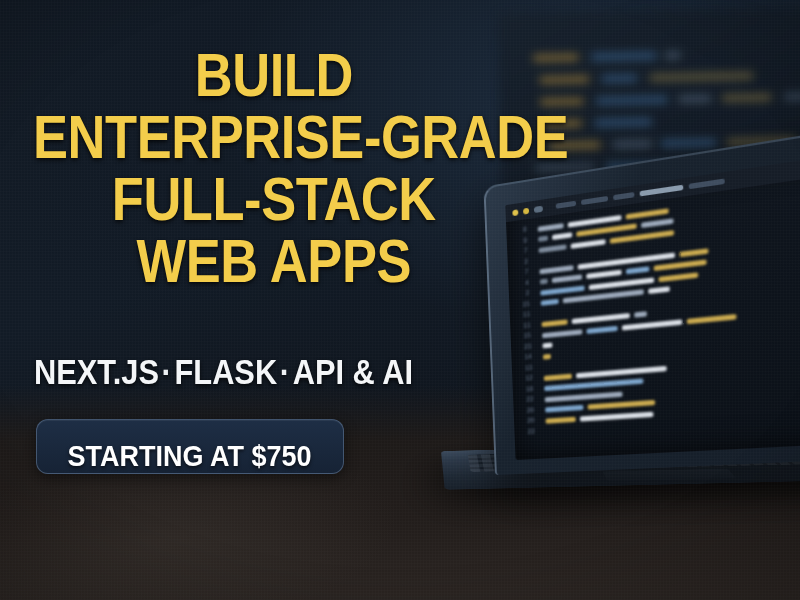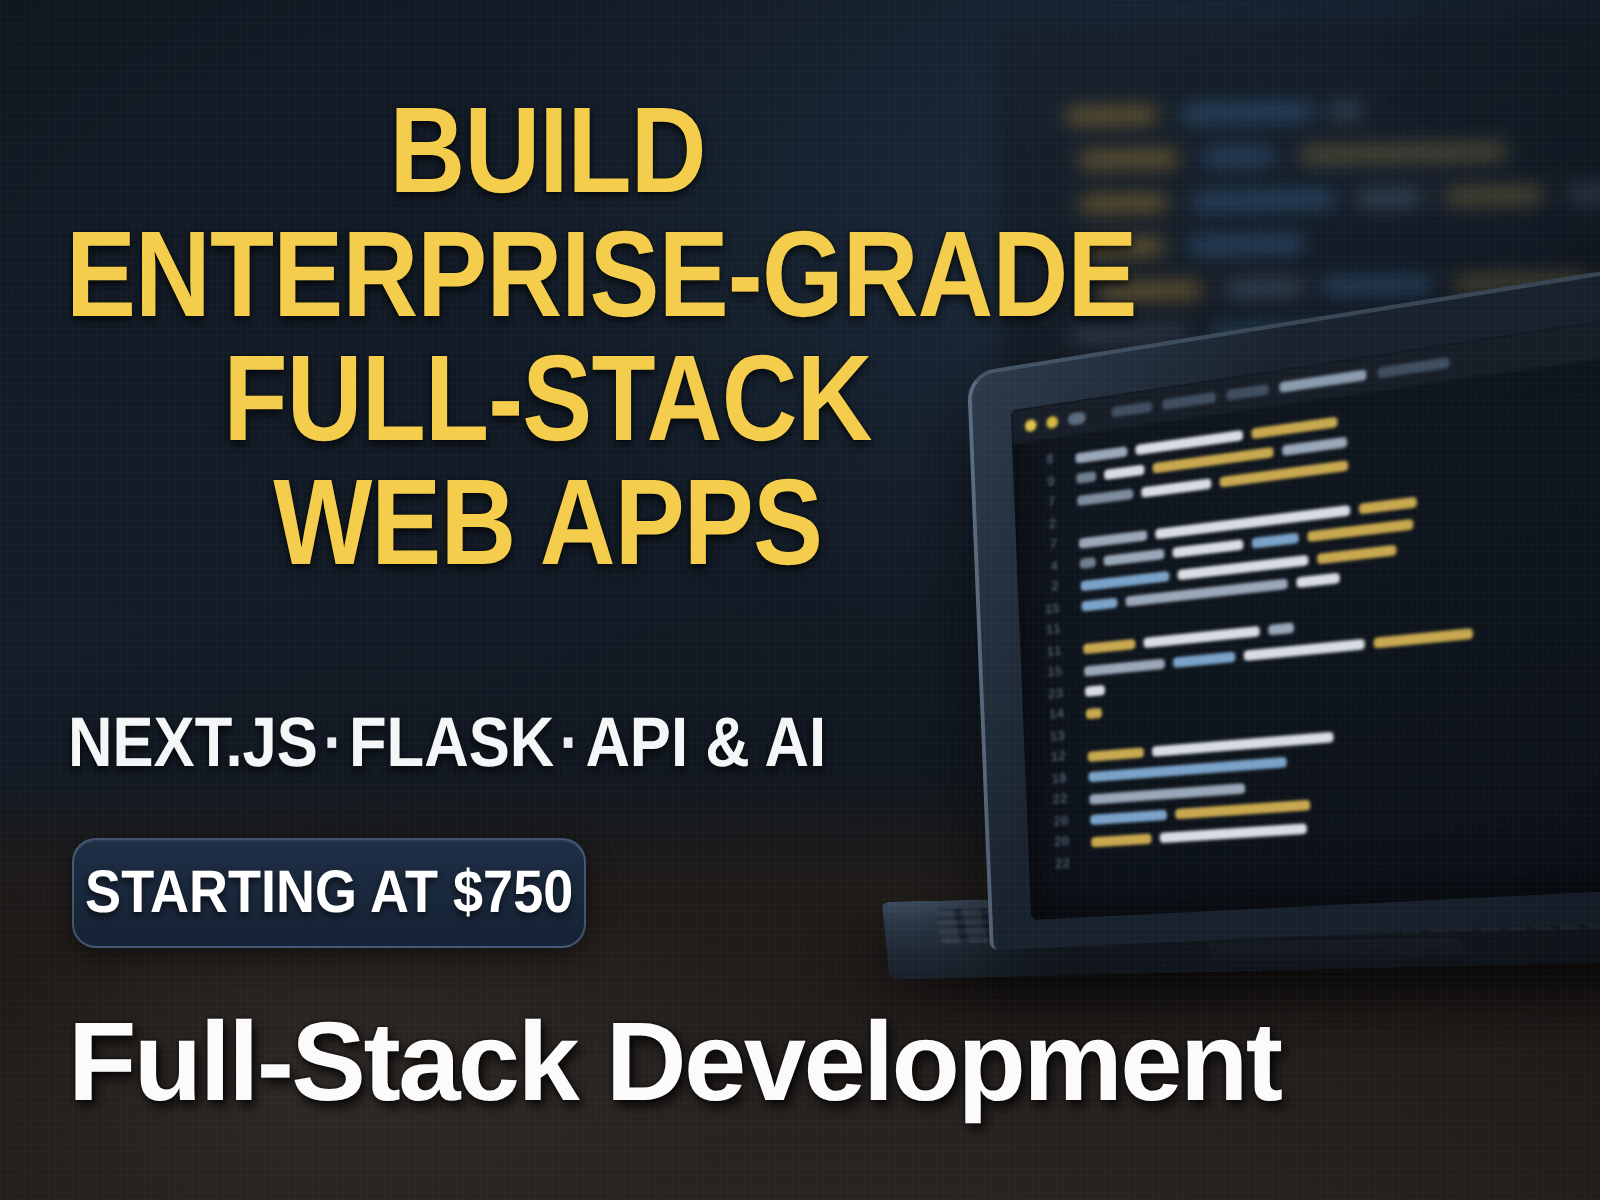--- a/index.html
+++ b/index.html
@@ -155,25 +155,25 @@
     color:#f4f6f8;
     transform:scaleX(.88);
     transform-origin:left center;
     white-space:nowrap;
     text-shadow:0 2px 5px rgba(0,0,0,.75);
   }
   .sep { color:#eceff2; padding:0 3px; }
 
   .price-badge {
     position:absolute; left:36px; top:419px;
-    width:257px; height:55px;
+    width:308px; height:55px;
     background:linear-gradient(180deg, rgba(30,47,71,.96), rgba(22,35,54,.96));
     border:1px solid rgba(104,128,158,.55);
     border-radius:12px;
-    display:flex; align-items:center; justify-content:center;
+    display:flex; align-items:flex-end; justify-content:center;
     box-shadow:0 4px 14px rgba(0,0,0,.45), inset 0 1px 0 rgba(255,255,255,.06);
   }
   .price-text {
     font-family:"Liberation Sans Narrow","Liberation Sans", sans-serif;
     font-weight:bold; font-size:30px; color:#ffffff;
     transform:scaleX(.9); white-space:nowrap;
     text-shadow:0 2px 4px rgba(0,0,0,.6);
   }
 
   .footer-title {
@@ -364,16 +364,15 @@
     </div>
 
     <div class="subtitle">
       <span>NEXT.JS</span><span class="sep">·</span><span>FLASK</span><span class="sep">·</span><span>API &amp; AI</span>
     </div>
 
     <div class="price-badge">
       <span class="price-text">STARTING AT $750</span>
     </div>
 
-    <div class="footer-title">Full-Stack Development</div>
 
   </div>
 </div>
 
 </body></html>

